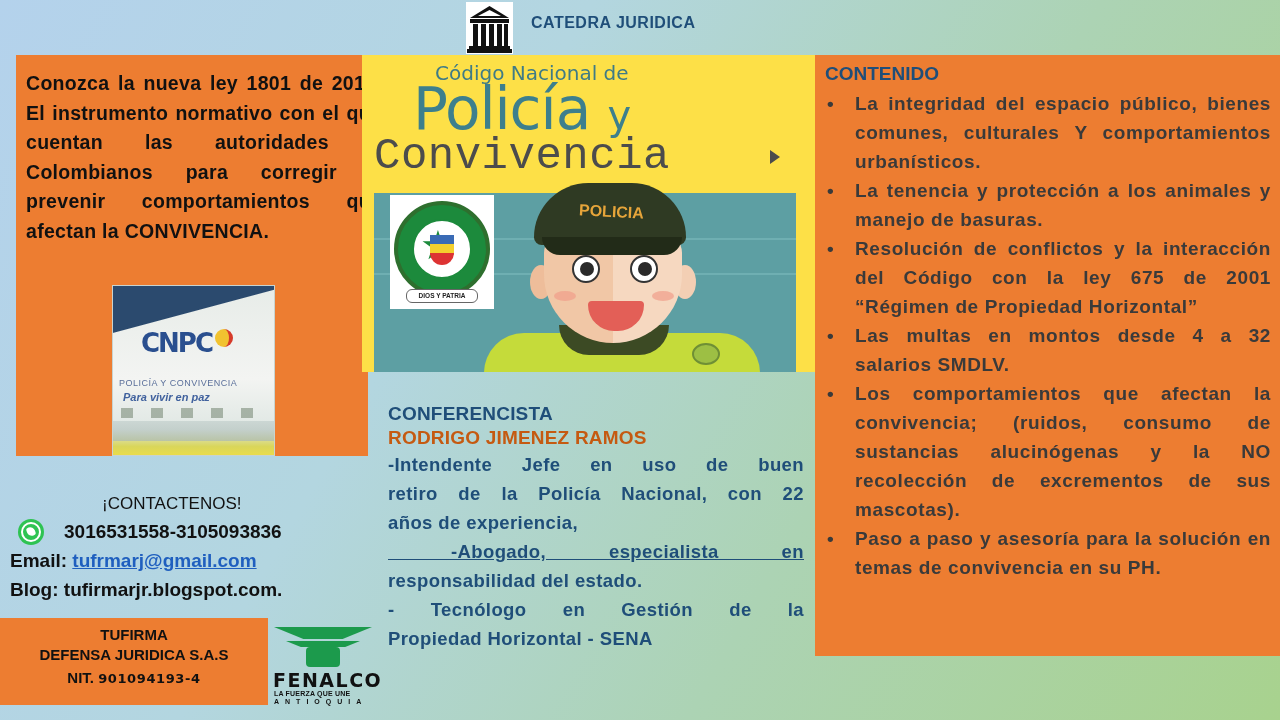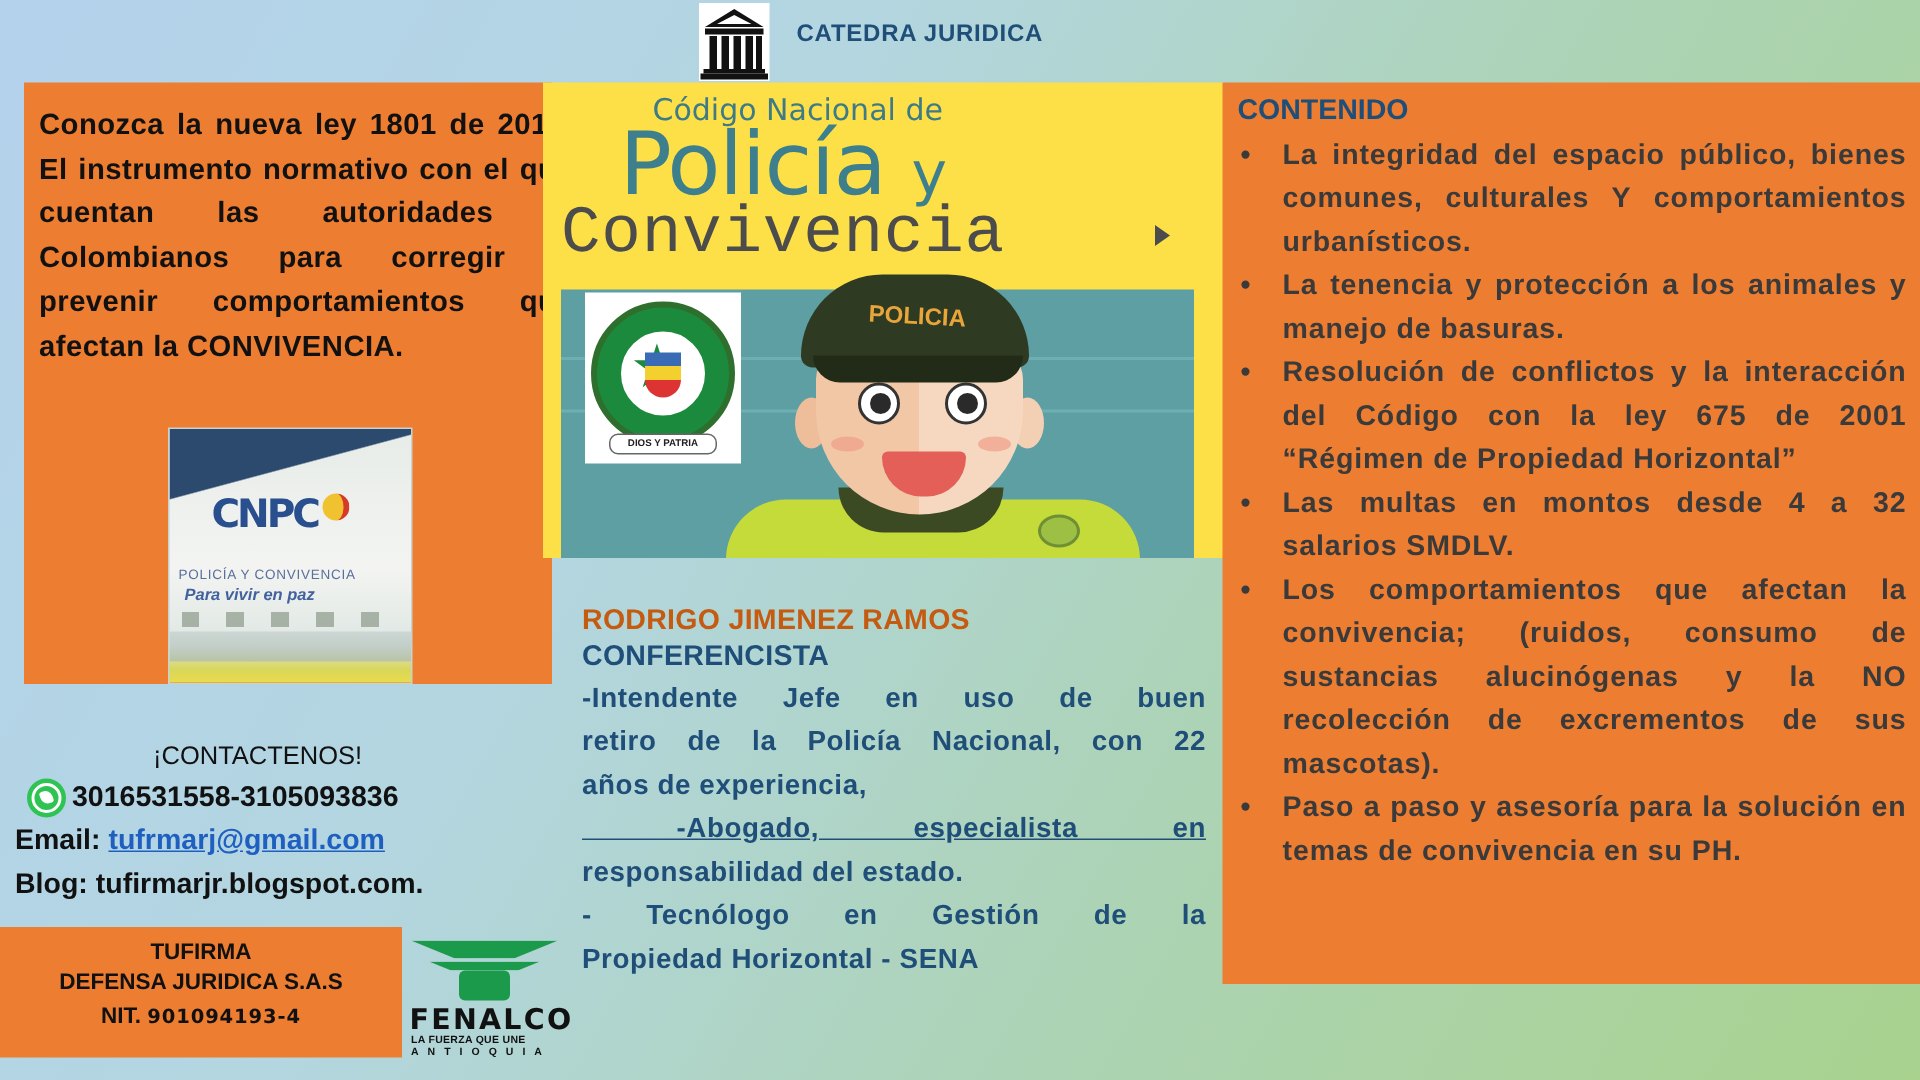--- a/index.html
+++ b/index.html
@@ -93,21 +93,21 @@
   
   #speaker { left: 388px; top: 402px; width: 416px; }
   #speaker-label { font-size: 19px; font-weight: bold; color: #1f4e79; line-height: 24px; letter-spacing: 0.2px; }
   #speaker-name { font-size: 19px; font-weight: bold; color: #c55a11; line-height: 24px; letter-spacing: 0.2px; }
   .bio { font-size: 18.5px; font-weight: bold; color: #1f4e79; line-height: 29px; text-align: justify; text-align-last: justify; letter-spacing: 0.4px; }
   .bio.last { text-align-last: left; }
 
   
   #contact { left: 10px; top: 490px; width: 360px; color: #111; }
   #contact-title { position:absolute; left: 92px; top: 4px; font-size: 17px; font-weight: normal; }
-  #contact-phone { position:absolute; left: 8px; top: 29px; font-size: 19px; font-weight: bold; display:flex; align-items:center; gap: 4px; }
+  #contact-phone { position:absolute; left: 8px; top: 29px; font-size: 19px; font-weight: bold; display:flex; align-items:center; gap: 20px; }
   #wa-icon { width: 26px; height: 26px; border-radius: 50%; background: #2ec352; position: relative; display:inline-block; }
   #wa-icon::before { content:""; position:absolute; left:3px; top:3px; width: 20px; height: 20px; border-radius:50%; border: 2px solid #fff; box-sizing: border-box; }
   #wa-icon::after { content:""; position:absolute; left: 9px; top: 8px; width: 8px; height: 9px; background:#fff; border-radius: 2px 5px 2px 5px; transform: rotate(-20deg); }
   #contact-email { position:absolute; left: 0; top: 60px; font-size: 19px; font-weight: bold; white-space: nowrap; }
   #email-link { color: #1f5fbf; text-decoration: underline; }
   #contact-blog { position:absolute; left: 0; top: 89px; font-size: 19px; font-weight: bold; white-space: nowrap; }
 
   
   #company-box { left: 0; top: 618px; width: 268px; height: 87px; background: #ed7d31; text-align: center; color: #111; font-weight: bold; }
   #company-name { font-size: 15px; padding-top: 7px; line-height: 19px; display: block; }
@@ -189,22 +189,22 @@
   <div id="seal">
     <div class="outer"></div>
     <div class="inner"></div>
     <div class="star">★</div>
     <div class="shield"></div>
     <div class="ribbon">DIOS Y PATRIA</div>
   </div>
 </div>
 
 <div id="speaker" class="abs">
+  <div id="speaker-label">CONFERENCISTA</div>
   <div id="speaker-name">RODRIGO JIMENEZ RAMOS</div>
-  <div id="speaker-label">CONFERENCISTA</div>
   <div class="bio">-Intendente Jefe en uso de buen</div>
   <div class="bio">retiro de la Policía Nacional, con 22</div>
   <div class="bio last">años de experiencia,</div>
   <div class="bio" style="white-space: pre; text-decoration: underline;"> -Abogado, especialista en</div>
   <div class="bio last">responsabilidad del estado.</div>
   <div class="bio">- Tecnólogo en Gestión de la</div>
   <div class="bio last">Propiedad Horizontal - SENA</div>
 </div>
 
 <div id="contact" class="abs">

